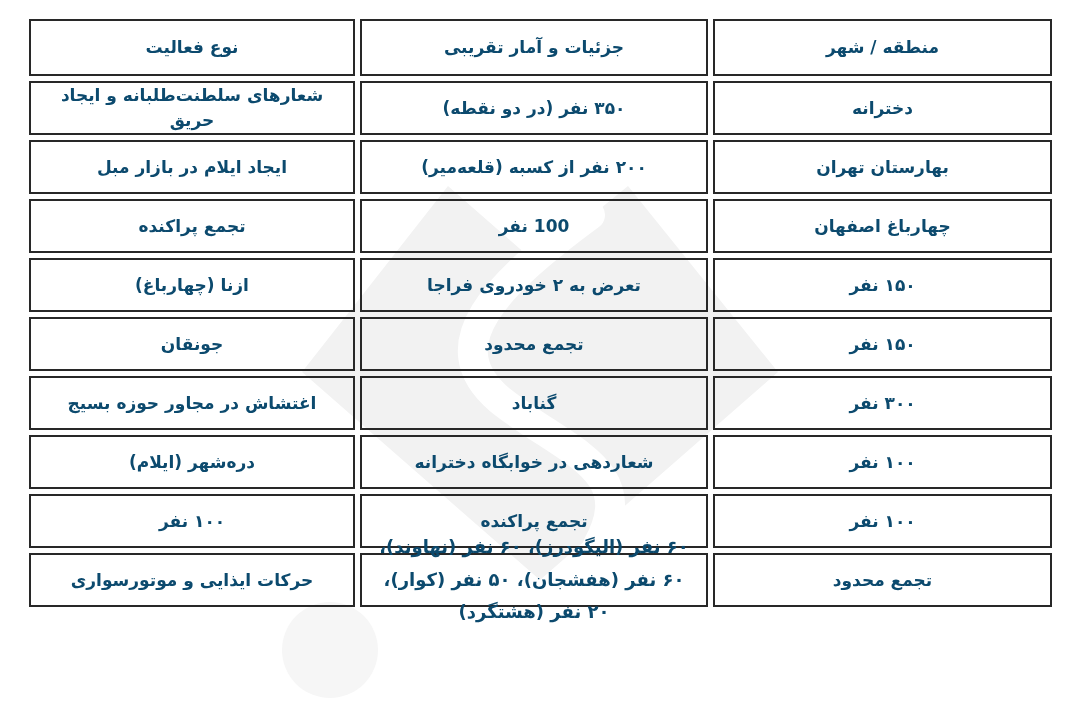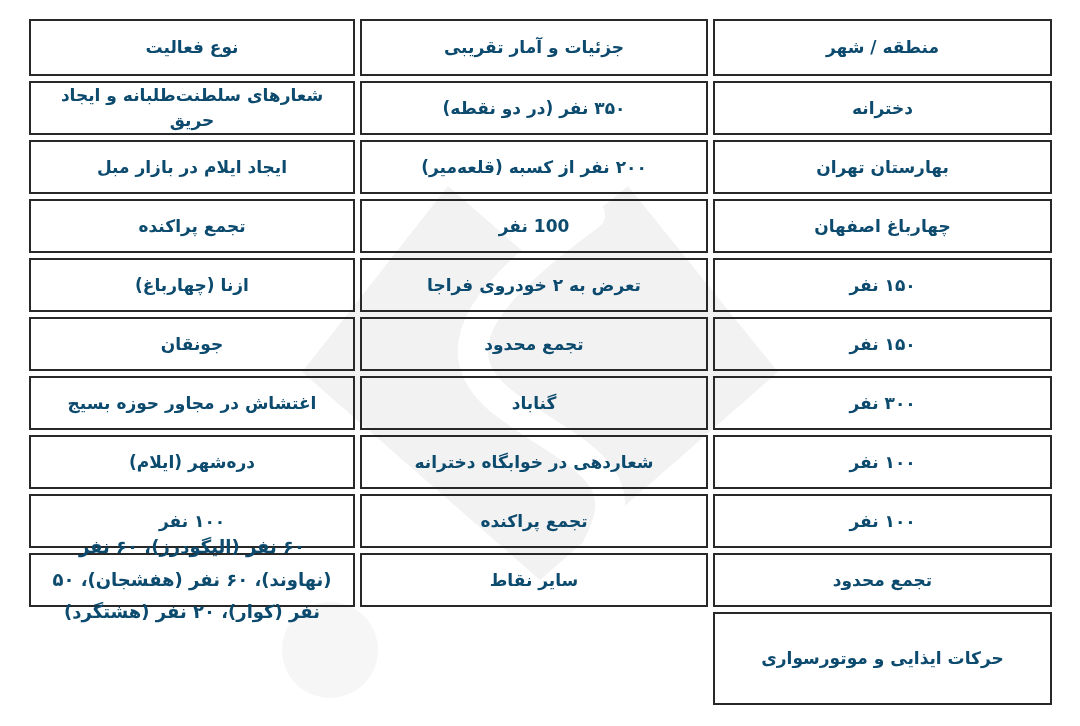--- a/index.html
+++ b/index.html
@@ -103,18 +103,17 @@
     <div class="cell">۱۰۰ نفر</div>
     <div class="cell">شعاردهی در خوابگاه دخترانه</div>
 
     <div class="cell">دره‌شهر (ایلام)</div>
     <div class="cell">۱۰۰ نفر</div>
     <div class="cell">تجمع پراکنده</div>
 
     <div class="cell">۱۰۰ نفر</div>
     <div class="cell">تجمع محدود</div>
 
-    <div class="cell">سایر نقاط</div>
     <div class="cell details-wide">۶۰ نفر (الیگودرز)، ۶۰ نفر (نهاوند)، ۶۰ نفر (هفشجان)، ۵۰ نفر (کوار)، ۲۰ نفر (هشتگرد)</div>
     <div class="cell">حرکات ایذایی و موتورسواری</div>
 
   </div>
 </div>
 
 </body></html>

